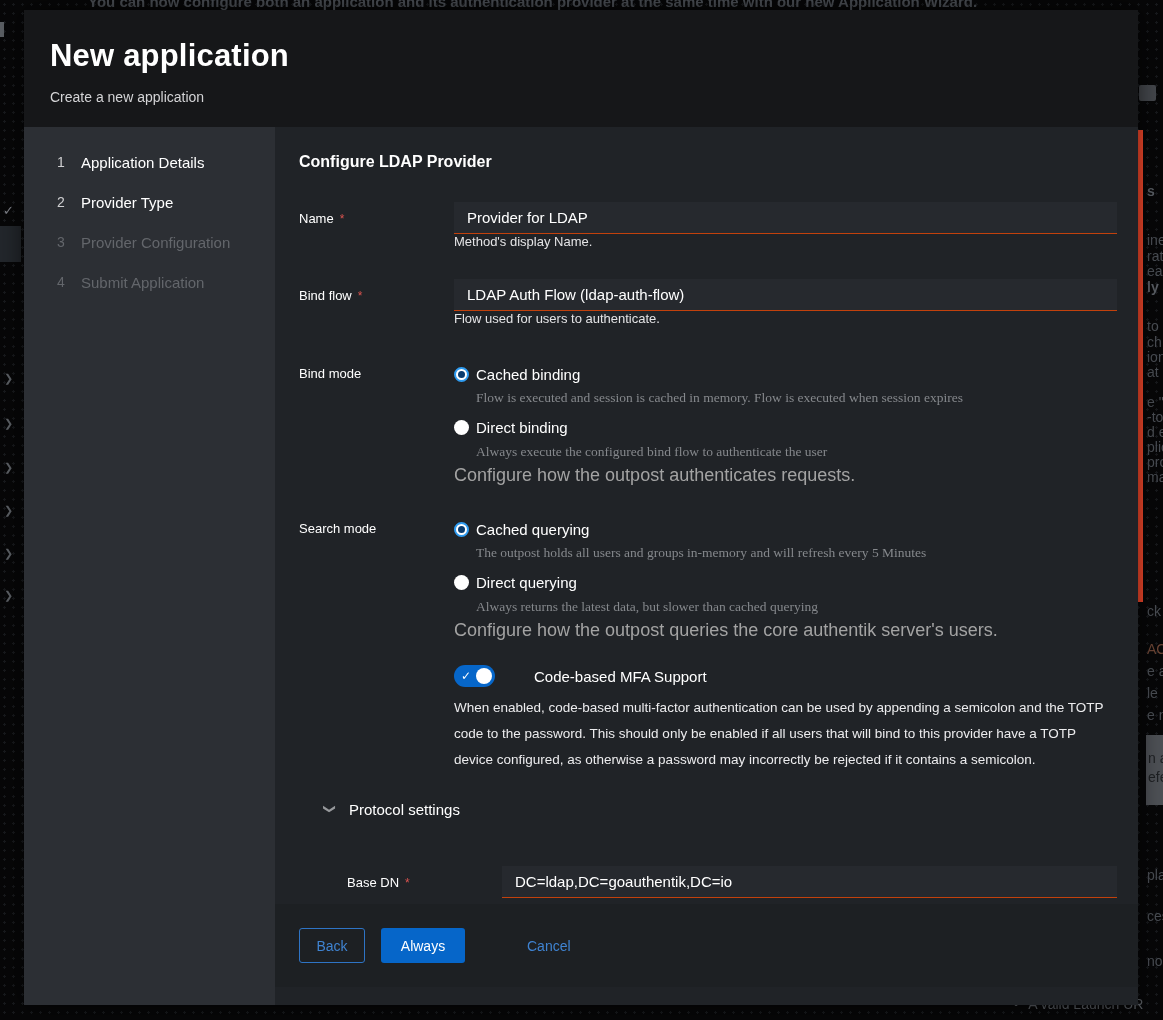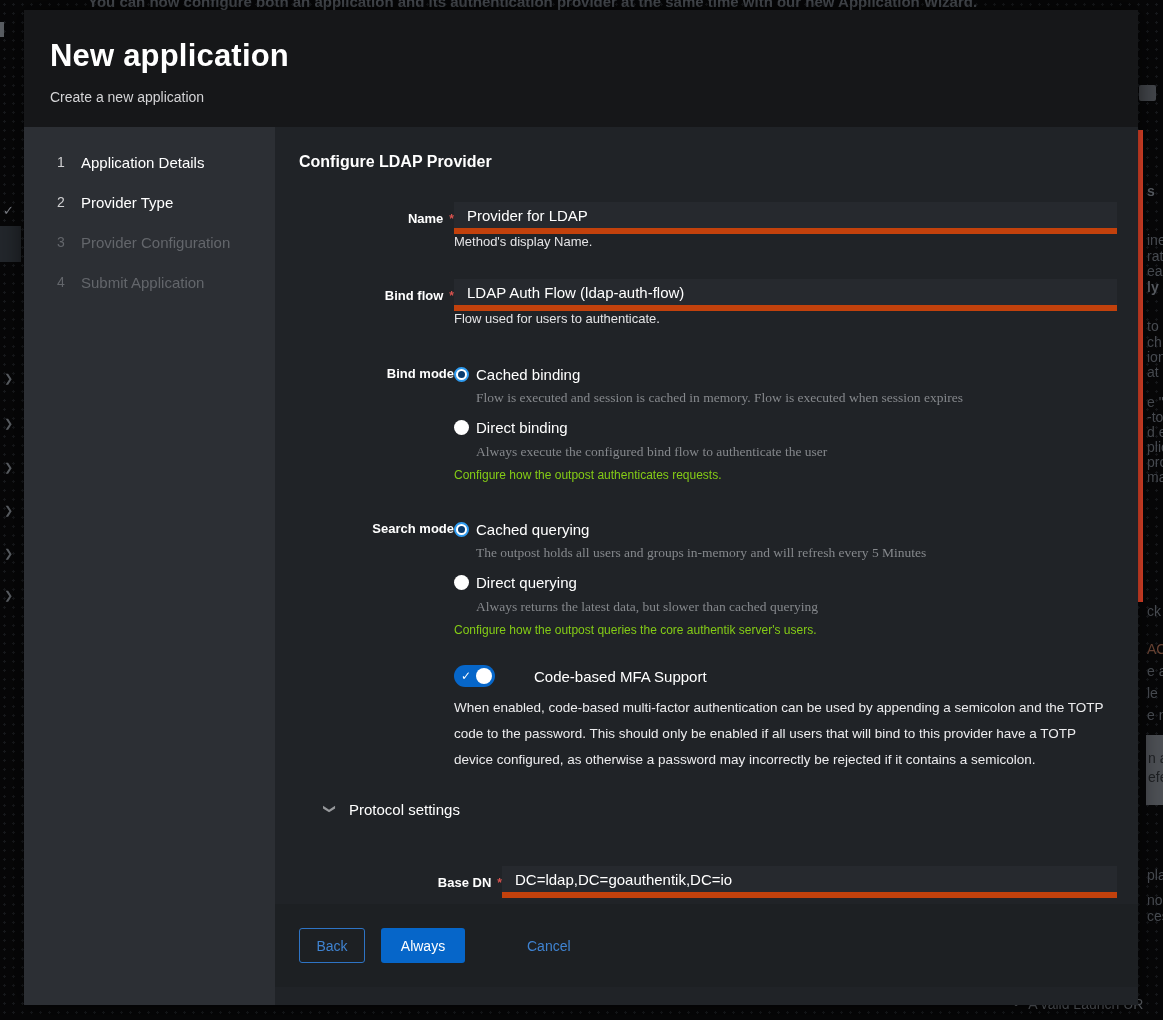--- a/index.html
+++ b/index.html
@@ -57,42 +57,42 @@
   .step { display:flex; align-items:center; height:40px; padding-left:33px; cursor:pointer; }
   .step-num { width:14px; font-size:14px; color:#cfcfd1; flex:0 0 auto; }
   .step-label { margin-left:10px; font-size:15px; color:#fff; }
   .step.disabled .step-num, .step.disabled .step-label { color:#63666b; }
 
   
   .content { flex:1; background:#202327; padding:26px 21px 12px 24px; display:flex; flex-direction:column; min-width:0; }
   .content-heading { font-size:16px; font-weight:700; color:#fff; }
 
   .form-row { display:grid; grid-template-columns:155px 1fr; }
-  .f-label { font-size:13px; font-weight:700; color:#fff; padding-top:9px;text-align:right; }
+  .f-label { font-size:13px; font-weight:400; color:#fff; padding-top:9px; }
   .f-label .req { color:#d9534f; margin-left:6px; font-size:12px; }
 
   .text-input {
     width:100%; height:32px; background:#26292e; border:none;
-    border-bottom:6px solid #c2410c; color:#fff; font-size:15px;
+    border-bottom:1px solid #c2410c; color:#fff; font-size:15px;
     font-family:inherit; padding:0 13px; outline:none;
   }
   .f-help { margin-top:0; font-size:13px; color:#e4e4e6; line-height:16px; }
 
   .radio-row { display:flex; align-items:center; height:20px; }
   .radio {
     width:15px; height:15px; border-radius:50%; background:#fff; flex:0 0 auto;
     display:inline-block; cursor:pointer; position:relative;
   }
   .radio.checked { border:2.5px solid #2e9bf0; }
   .radio.checked::after {
     content:""; position:absolute; inset:2px; border-radius:50%; background:#0a3c6e;
   }
   .radio-label { margin-left:7px; font-size:15px; color:#fff; cursor:pointer; }
   .radio-help { margin-top:5px; padding-left:22px; font-size:13.5px; color:#85888c; line-height:17px;font-family:Liberation Serif, serif; }
-  .group-note { font-size:12px; color:#84cc16; line-height:18px; }
+  .group-note { font-size:18px; color:#a3a3a3; line-height:18px; }
 
   .toggle-row { display:flex; align-items:center; height:22px; }
   .toggle {
     width:41px; height:22px; border-radius:11px; background:#0666c9;
     position:relative; cursor:pointer; flex:0 0 auto;
   }
   .toggle .check-glyph {
     position:absolute; left:7px; top:3px; color:#fff; font-size:12px; font-weight:700; line-height:16px;
   }
   .toggle .knob {
@@ -164,21 +164,21 @@
   <span class="frag" style="top:469px">ma</span>
   <span class="frag" style="top:603px">ck</span>
   <span class="frag orange" style="top:641px">AC</span>
   <span class="frag" style="top:663px">e a</span>
   <span class="frag" style="top:685px">le</span>
   <span class="frag" style="top:707px">e n</span>
   <span class="frag dark" style="top:750px">n a</span>
   <span class="frag dark" style="top:769px">efe</span>
   <span class="frag" style="top:867px">pla</span>
   <span class="frag" style="top:908px">ces</span>
-  <span class="frag" style="top:892px">no</span>
+  <span class="frag" style="top:953px">no</span>
 </div>
 
 <div class="bottom-note">
   <span class="bullet">•</span><span>A valid Launch UR</span>
 </div>
 
 <div class="modal">
 
   <div class="modal-header">
     <div class="modal-title">New application</div>

